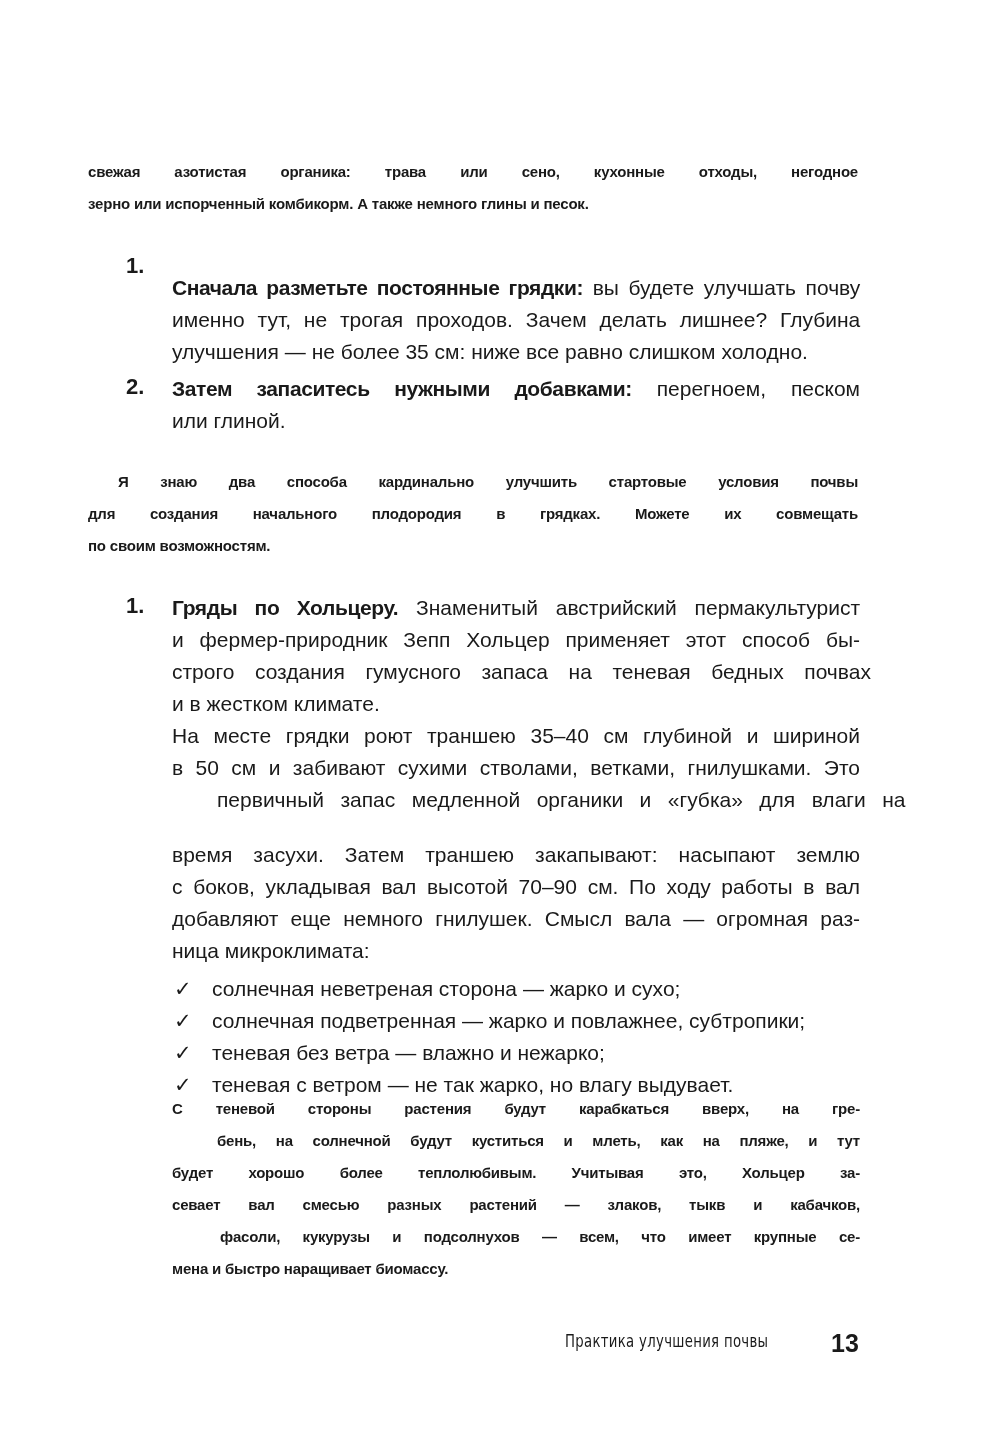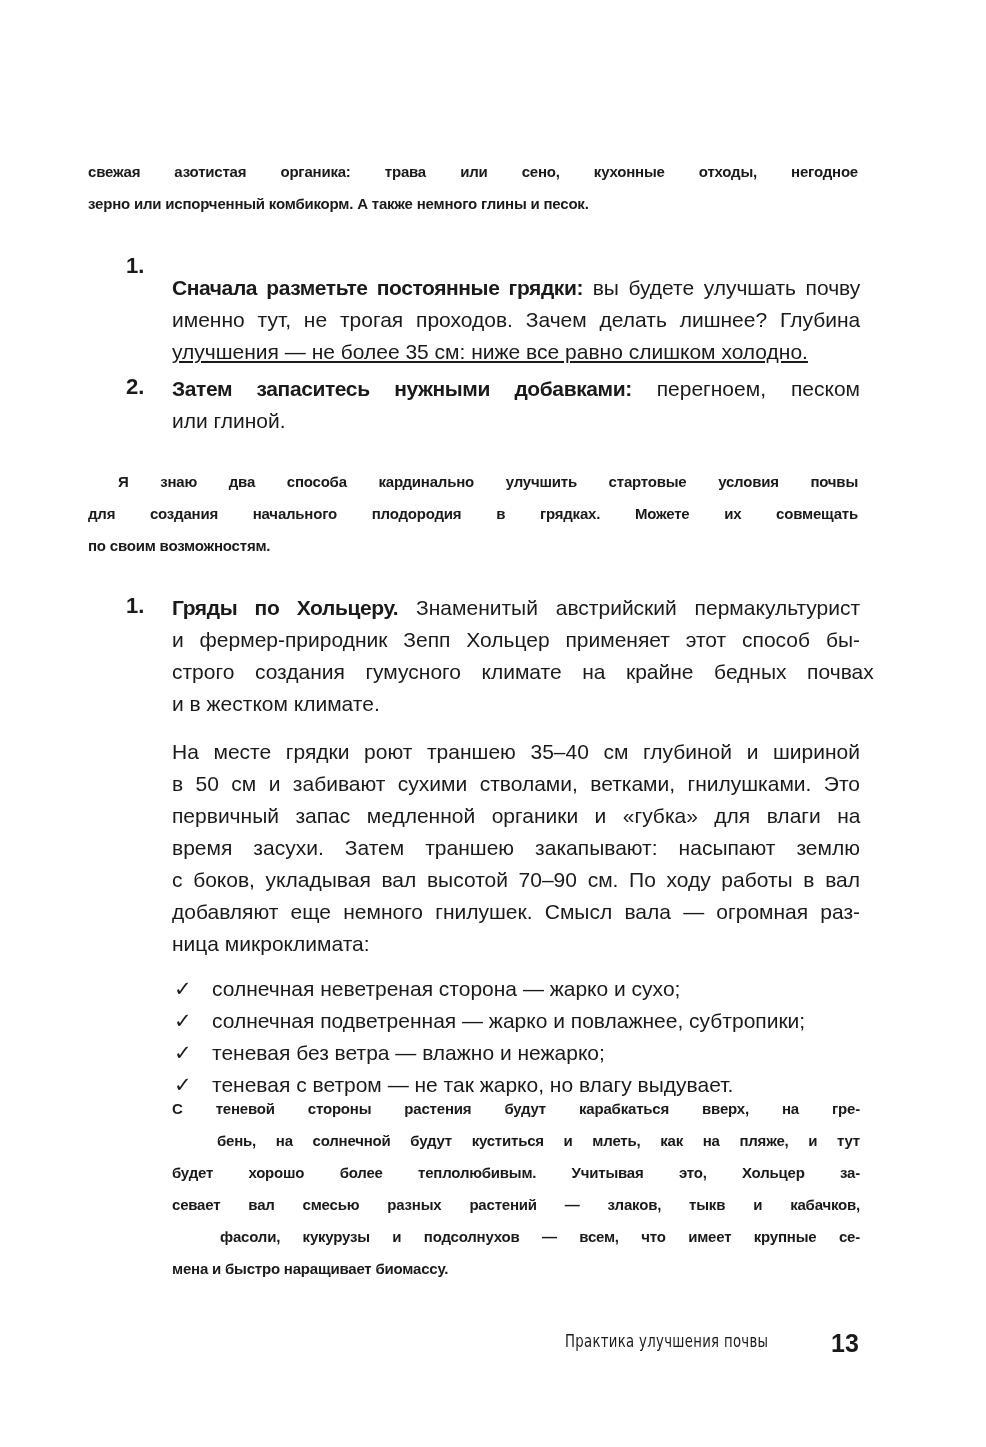--- a/index.html
+++ b/index.html
@@ -26,21 +26,21 @@
   <div class="p" style="left:88px; top:156px; width:770px;">
     <span class="line justify" style="display: block; word-spacing: 9.875px;">свежая азотистая органика: трава или сено, кухонные отходы, негодное</span>
     <span class="line last">зерно или испорченный комбикорм. А также немного глины и песок.</span>
   </div>
 
   <div class="item" style="top:252px;">
     <span class="num" style="left:0; top:1px;">1.</span>
     <div class="body">
       <span class="line justify" style="display: block; white-space: nowrap; word-spacing: 3.71429px; margin-top: 20px;"><b class="bold">Сначала разметьте постоянные грядки:</b><span> вы будете улучшать почву</span></span>
       <span class="line justify" style="display: block; white-space: nowrap; word-spacing: 7px;">именно тут, не трогая проходов. Зачем делать лишнее? Глубина</span>
-      <span class="line last" style="display:block; white-space:nowrap;text-decoration:underline;">улучшения — не более 35 см: ниже все равно слишком холодно.</span>
+      <span class="line last" style="display:block; white-space:nowrap;">улучшения — не более 35 см: ниже все равно слишком холодно.</span>
     </div>
   </div>
 
   <div class="item" style="top:373px;">
     <span class="num" style="left:0; top:1px;">2.</span>
     <div class="body">
       <span class="line justify" style="display: block; white-space: nowrap; word-spacing: 19px;"><b class="bold">Затем запаситесь нужными добавками:</b><span> перегноем, песком</span></span>
       <span class="line last" style="display:block; white-space:nowrap;">или глиной.</span>
     </div>
   </div>
@@ -49,26 +49,26 @@
     <span class="line justify" style="padding-left: 30px; display: block; word-spacing: 8.5px;">Я знаю два способа кардинально улучшить стартовые условия почвы</span>
     <span class="line justify" style="display: block; word-spacing: 10.625px;">для создания начального плодородия в грядках. Можете их совмещать</span>
     <span class="line last">по своим возможностям.</span>
   </div>
 
   <div class="item" style="top:592px;">
     <span class="num" style="left:0; top:1px;">1.</span>
     <div class="body">
       <span class="line justify" style="display: block; white-space: nowrap; word-spacing: 12px;"><b class="bold">Гряды по Хольцеру.</b><span> Знаменитый австрийский пермакультурист</span></span>
       <span class="line justify" style="display: block; white-space: nowrap; word-spacing: 10px;">и фермер-природник Зепп Хольцер применяет этот способ бы-</span>
-      <span class="line justify" style="display: block; white-space: nowrap; word-spacing: 14.7143px;">строго создания гумусного климате на крайне бедных почвах</span>
+      <span class="line justify" style="display: block; white-space: nowrap; word-spacing: 14.7143px;">строго создания гумусного запаса на теневая бедных почвах</span>
       <span class="line last" style="display:block; white-space:nowrap;">и в жестком климате.</span>
-      <span class="line justify" style="display: block; white-space: nowrap; word-spacing: 8.77778px; margin-top: 16px;">На месте грядки роют траншею 35–40 см глубиной и шириной</span>
+      <span class="line justify" style="display: block; white-space: nowrap; word-spacing: 8.77778px;">На месте грядки роют траншею 35–40 см глубиной и шириной</span>
       <span class="line justify" style="display: block; white-space: nowrap; word-spacing: 6.55556px;">в 50 см и забивают сухими стволами, ветками, гнилушками. Это</span>
-      <span class="line justify" style="display: block; white-space: nowrap; word-spacing: 10.625px;">первичный запас медленной органики и «губка» для влаги на</span>
-      <span class="line justify" style="display: block; white-space: nowrap; word-spacing: 15.1667px;">время засухи. Затем траншею закапывают: насыпают землю</span>
+      <span class="line justify" style="display: block; white-space: nowrap; word-spacing: 10.625px; margin-left: 45px;">первичный запас медленной органики и «губка» для влаги на</span>
+      <span class="line justify" style="display: block; white-space: nowrap; word-spacing: 15.1667px; margin-top: 23px;">время засухи. Затем траншею закапывают: насыпают землю</span>
       <span class="line justify" style="display: block; white-space: nowrap; word-spacing: 4.81818px;">с боков, укладывая вал высотой 70–90 см. По ходу работы в вал</span>
       <span class="line justify" style="display: block; white-space: nowrap; word-spacing: 6.375px;">добавляют еще немного гнилушек. Смысл вала — огромная раз-</span>
       <span class="line last" style="display:block; white-space:nowrap;">ница микроклимата:</span>
     </div>
   </div>
 
   <div class="chk" style="top:973px;">
     <div><span class="mark">✓</span><span>солнечная неветреная сторона — жарко и сухо;</span></div>
     <div><span class="mark">✓</span><span>солнечная подветренная — жарко и повлажнее, субтропики;</span></div>
     <div><span class="mark">✓</span><span>теневая без ветра — влажно и нежарко;</span></div>

